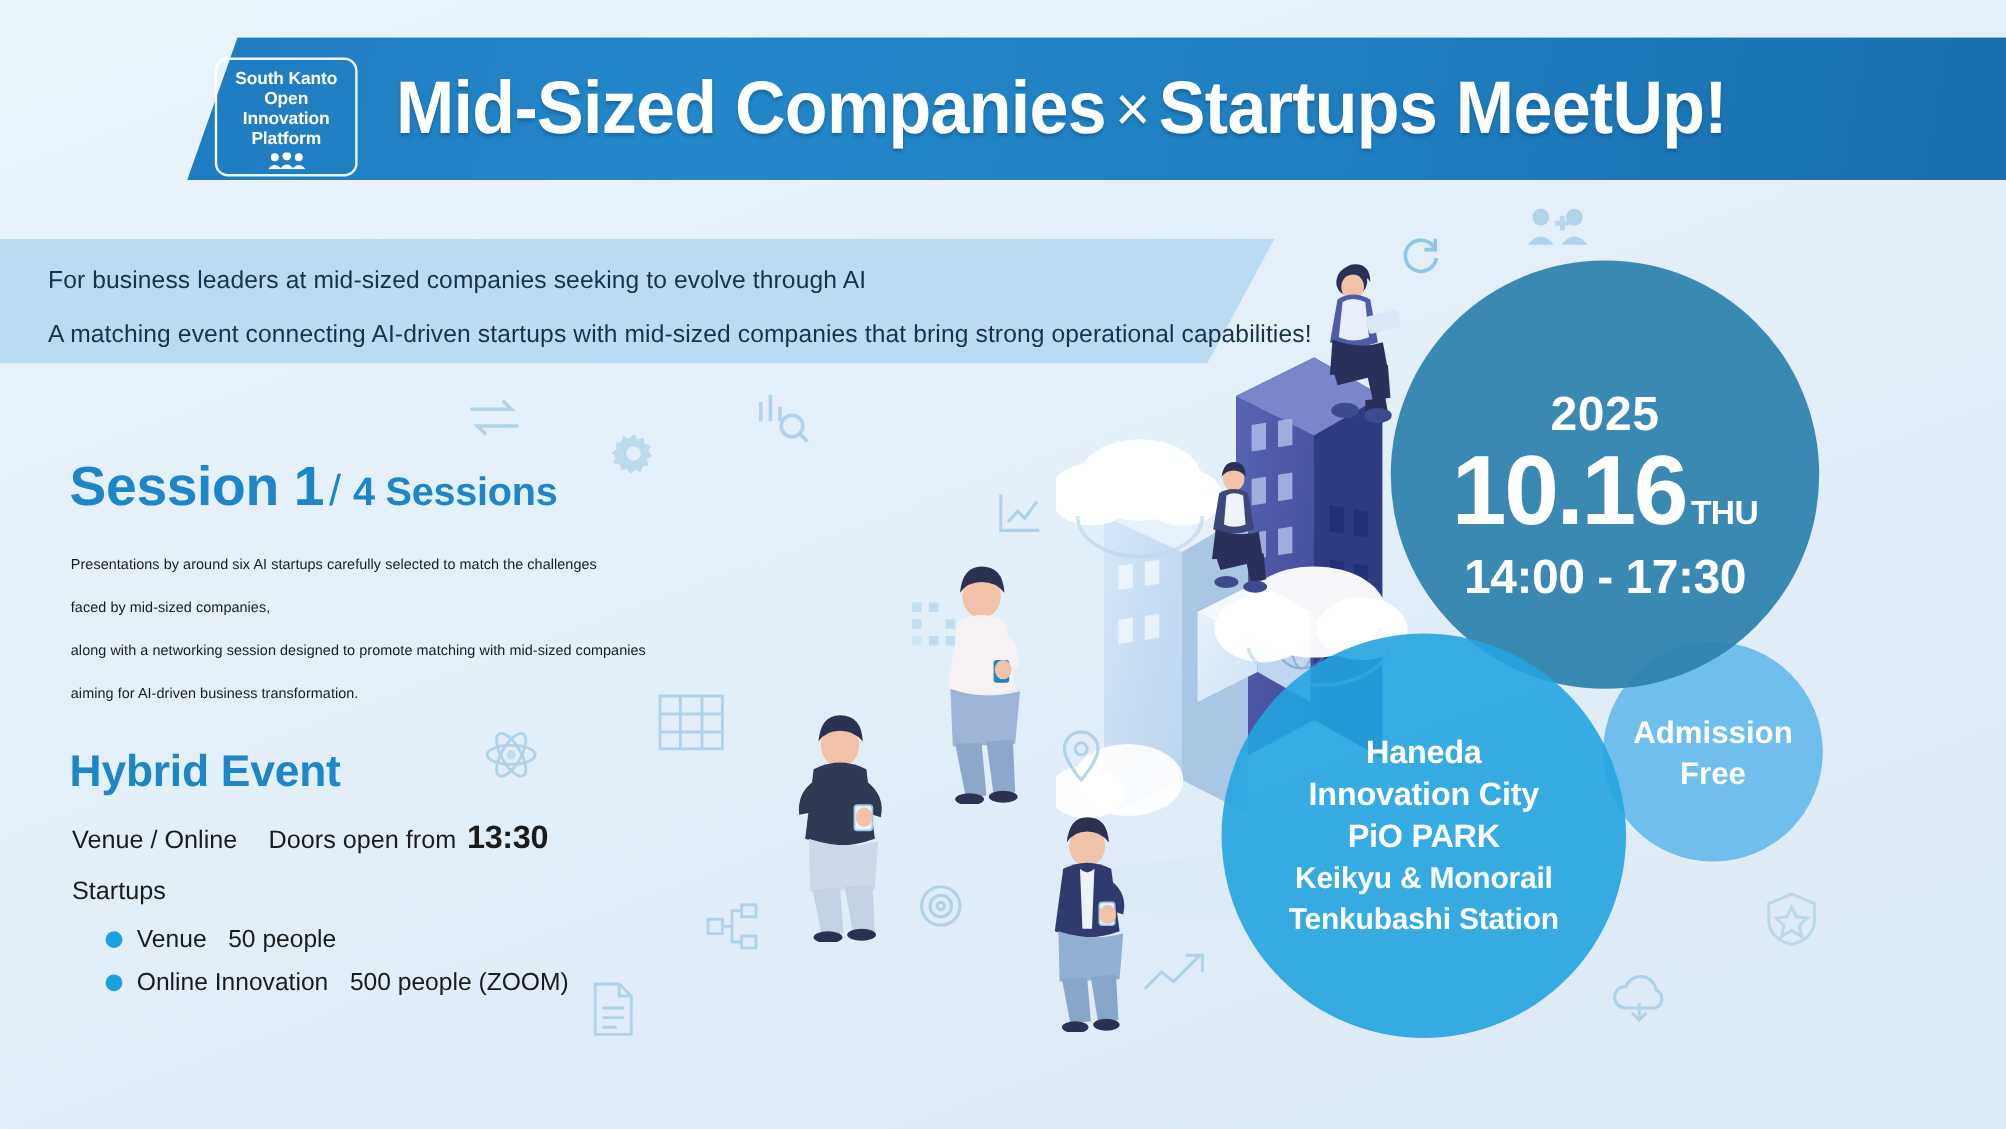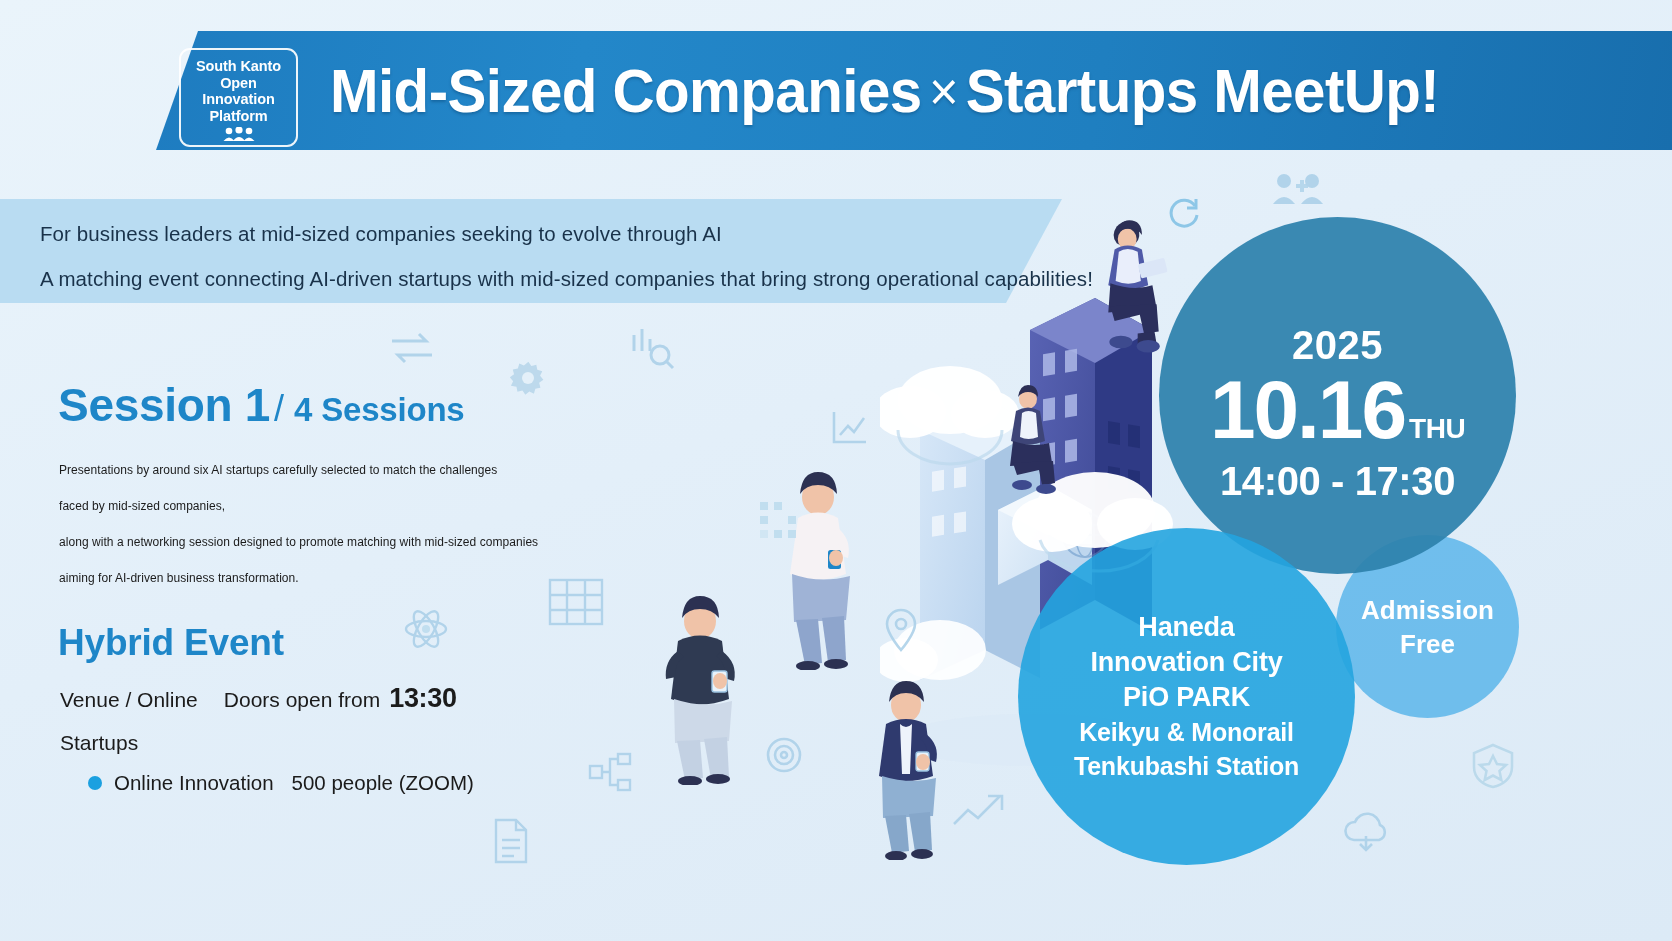--- a/index.html
+++ b/index.html
@@ -444,20 +444,26 @@
     <span class="gap"></span>
     <span>Doors open from</span>
     <span class="time">13:30</span>
   </div>
 
   <div class="capacity-label">Startups</div>
 
   <div class="cap-list">
     <div class="cap-item">
       <span class="cap-dot"></span>
+      <span>Venue</span>
+      <span class="sp"></span>
+      <span>50 people</span>
+    </div>
+    <div class="cap-item">
+      <span class="cap-dot"></span>
       <span>Online Innovation</span>
       <span class="sp"></span>
       <span>500 people (ZOOM)</span>
     </div>
   </div>
 
   <div class="circ circ-free">
     <div class="f-l">Admission</div>
     <div class="f-l">Free</div>
   </div>

